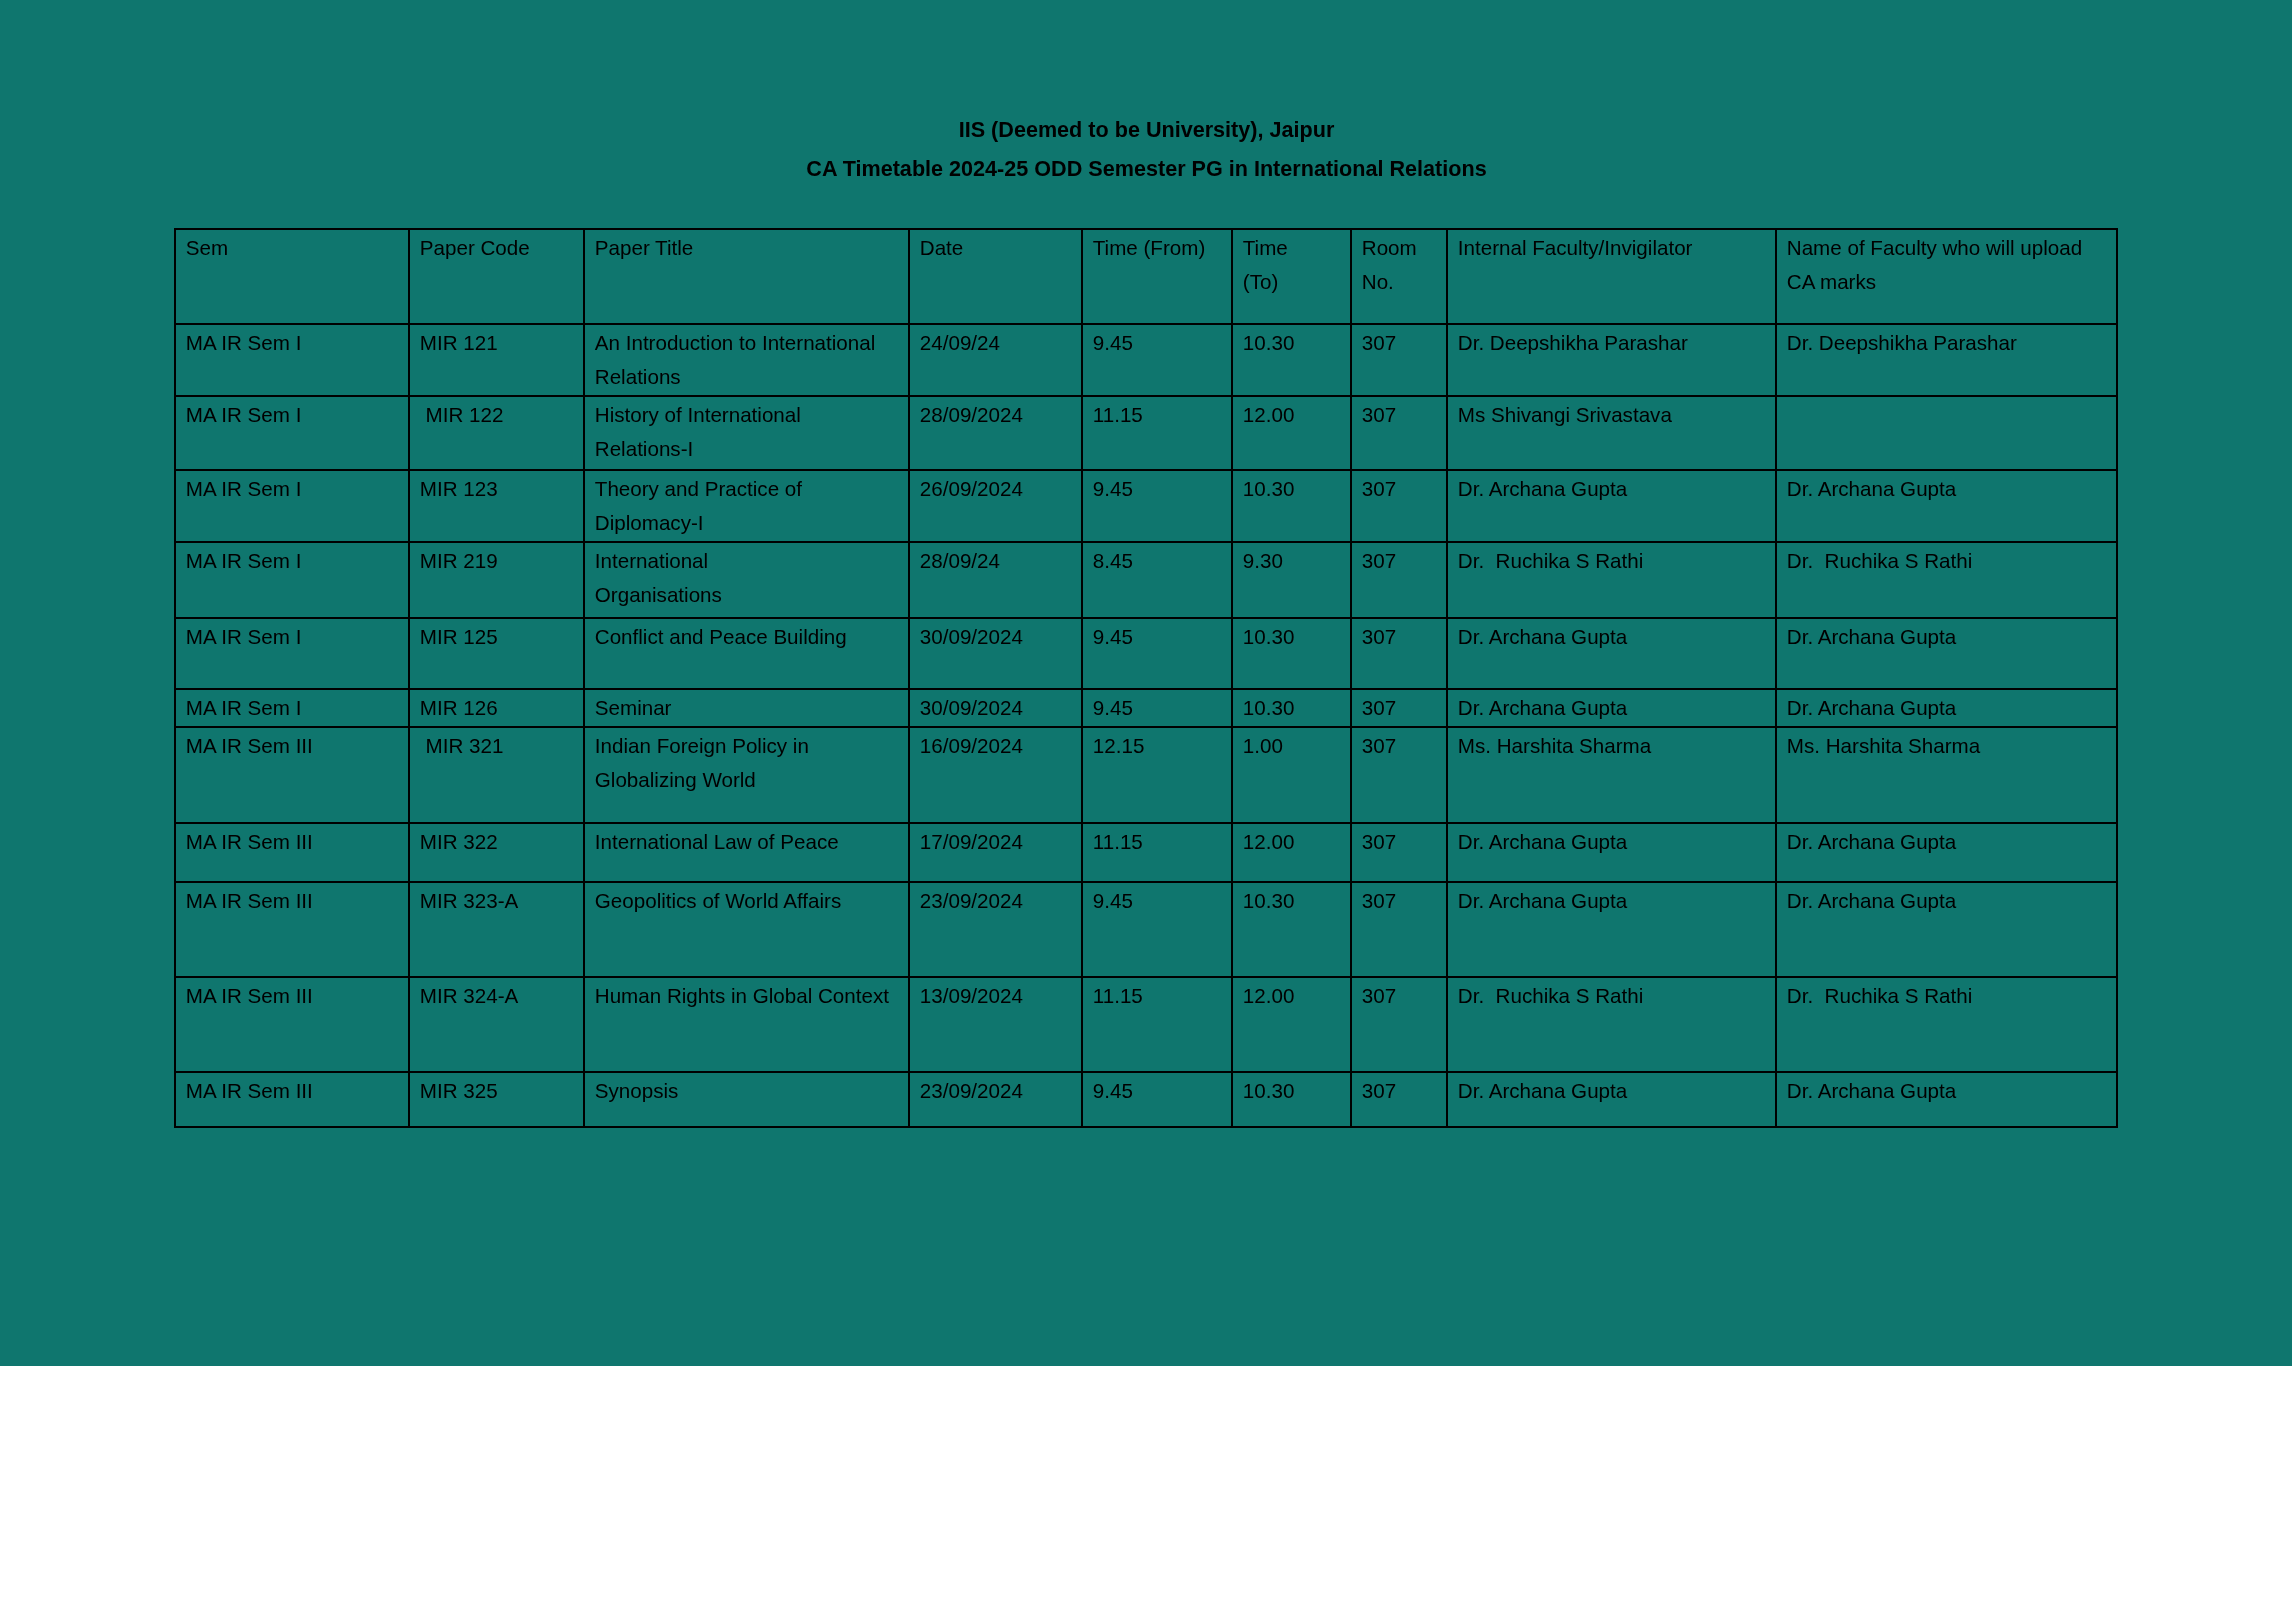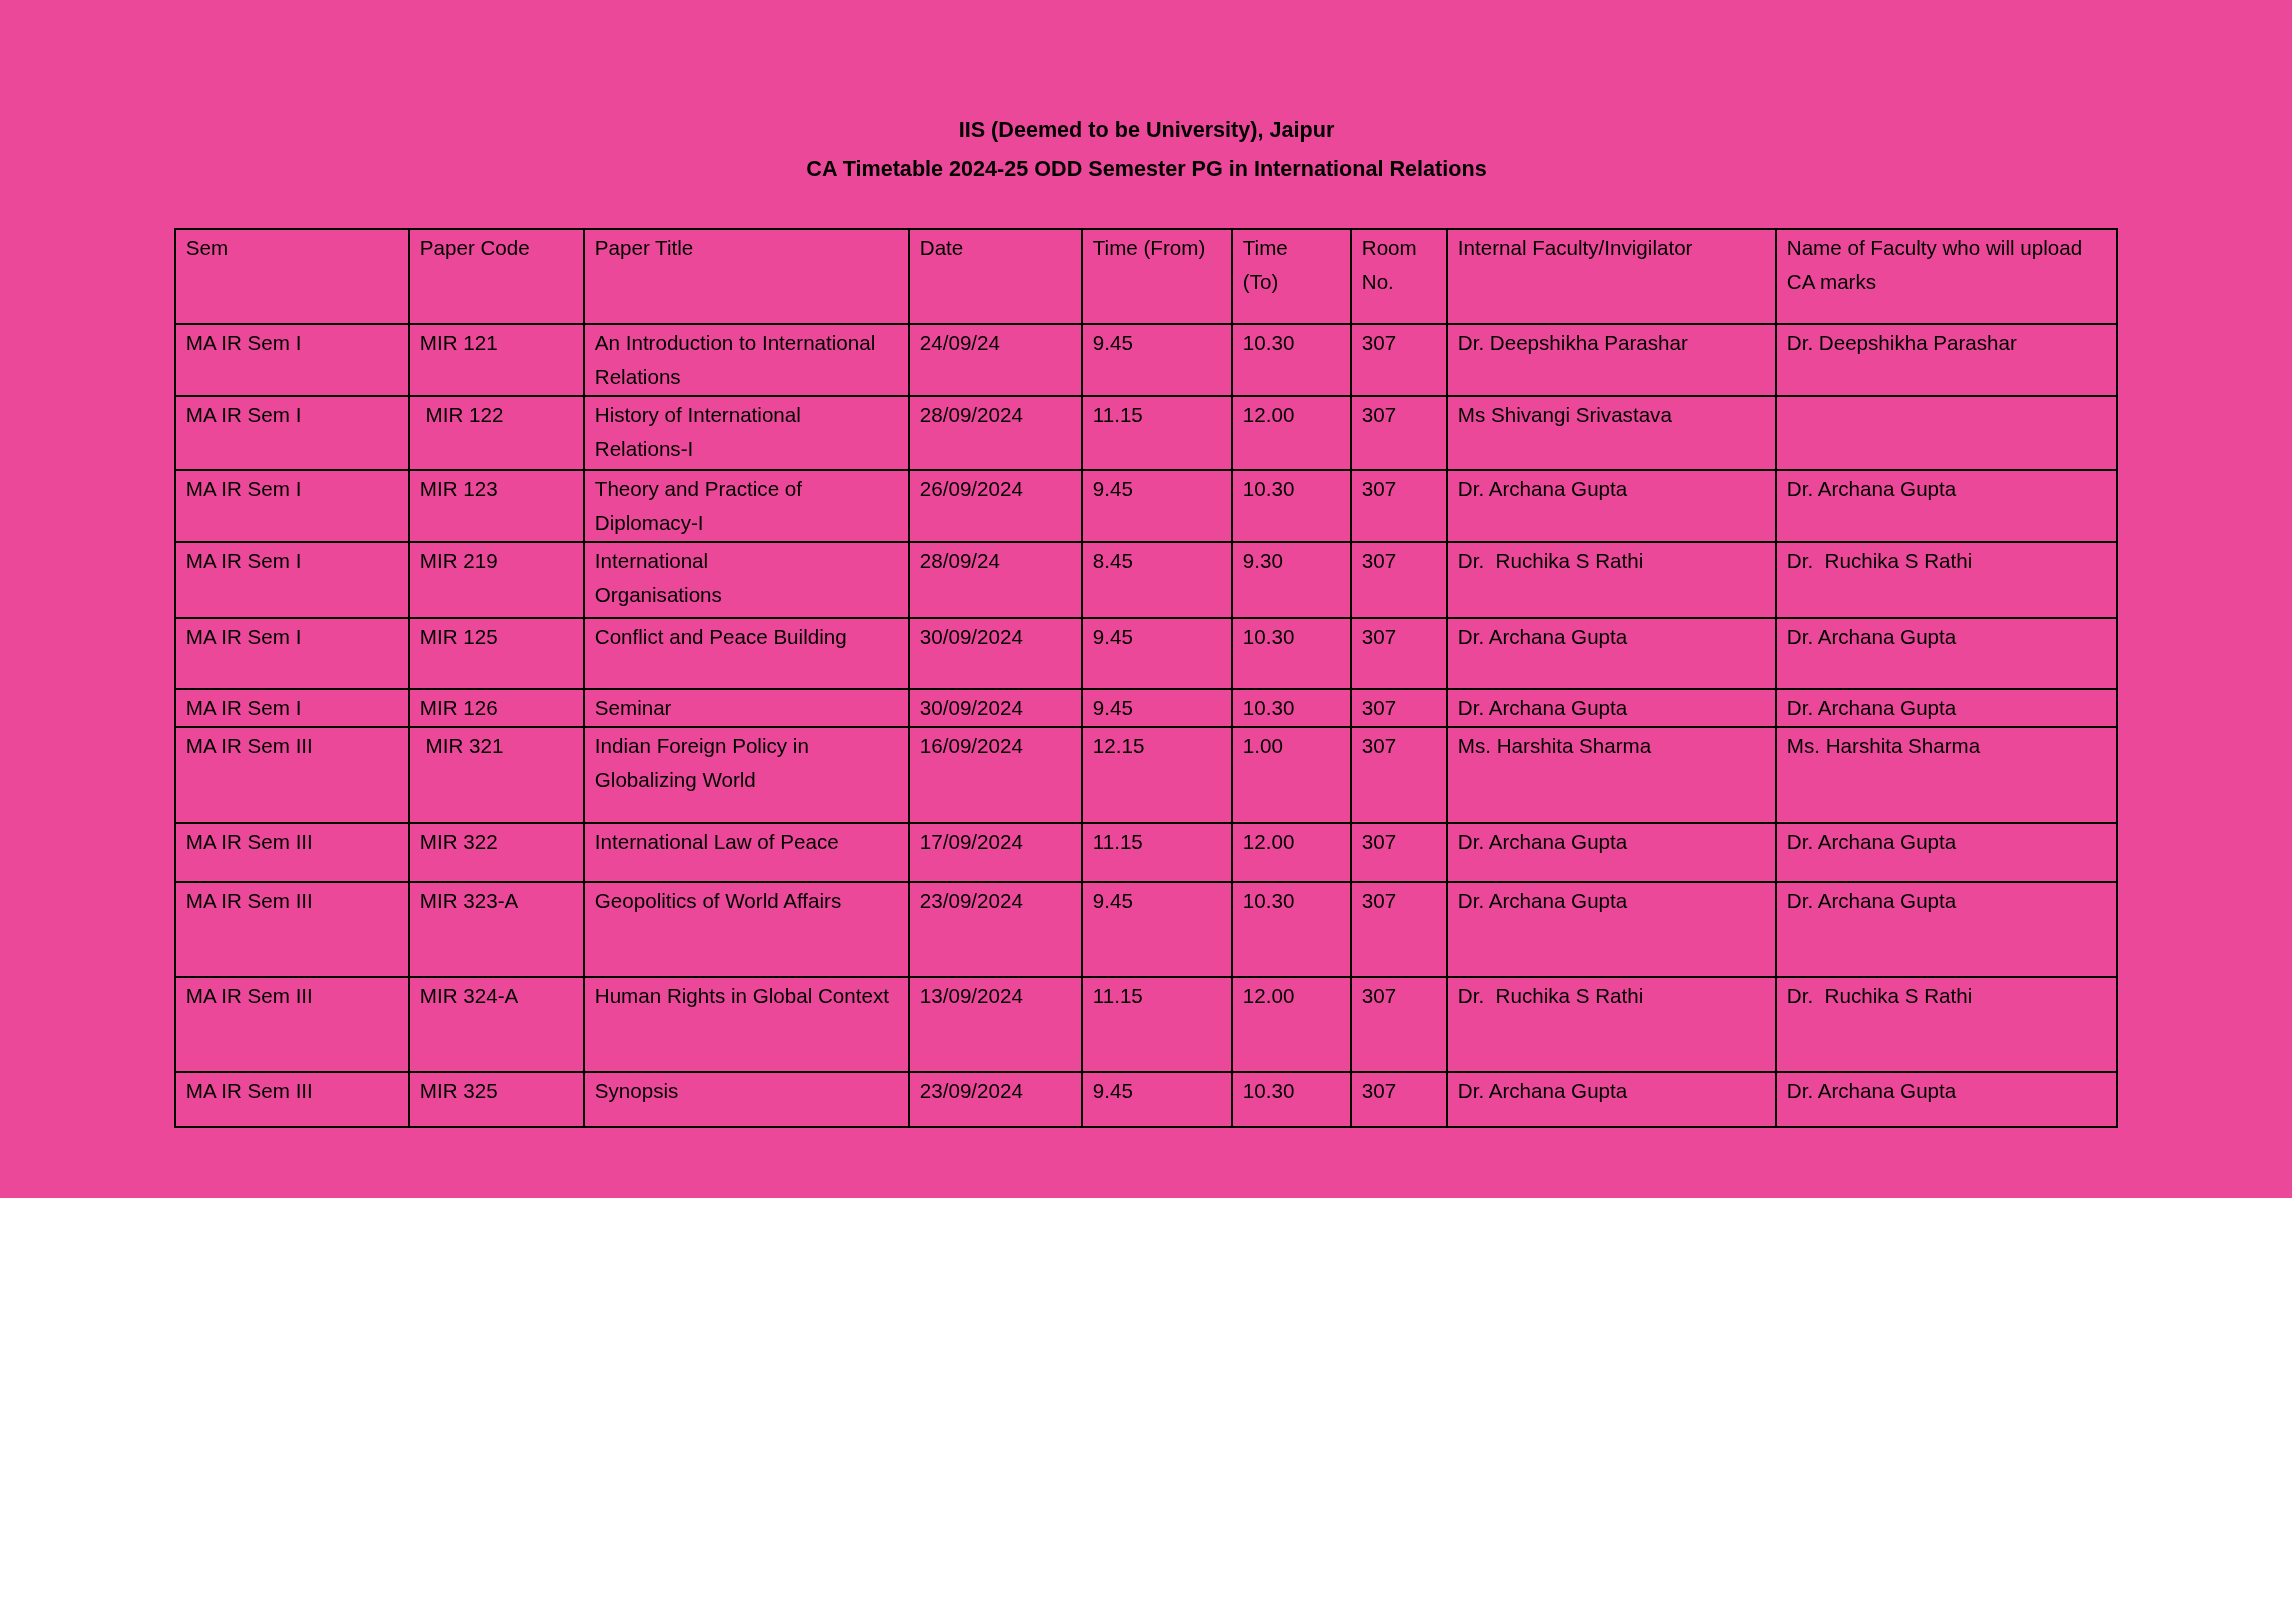--- a/index.html
+++ b/index.html
@@ -2,21 +2,21 @@
 <html><head>
 <meta charset="utf-8">
 <style>
   html, body { margin: 0; padding: 0; }
   body {
     width: 2293px; height: 1621px;
     background: #ffffff;
     font-family: "Liberation Sans", sans-serif;
     color: #000000;
   }
-  .page { position: relative; width: 2293px; height: 1198px; background: #ec4899; overflow: hidden; }
+  .page { position: relative; width: 2293px; height: 1366px; background: #0f766e; overflow: hidden; }
 
   .titles {
     position: absolute; top: 110px; left: 0; width: 2293px;
     text-align: center; font-weight: bold; font-size: 21.6px; line-height: 39px;
   }
 
   table.timetable {
     position: absolute; left: 174px; top: 228px;
     width: 1943px; table-layout: fixed;
     border-collapse: collapse;

